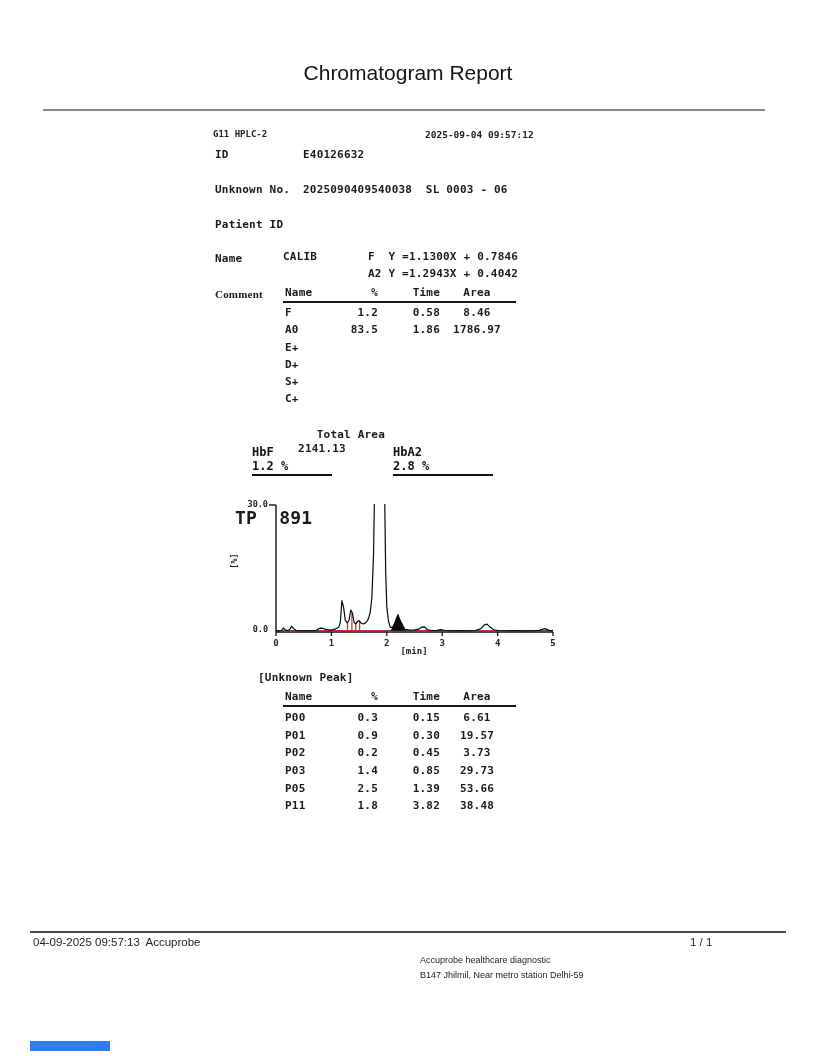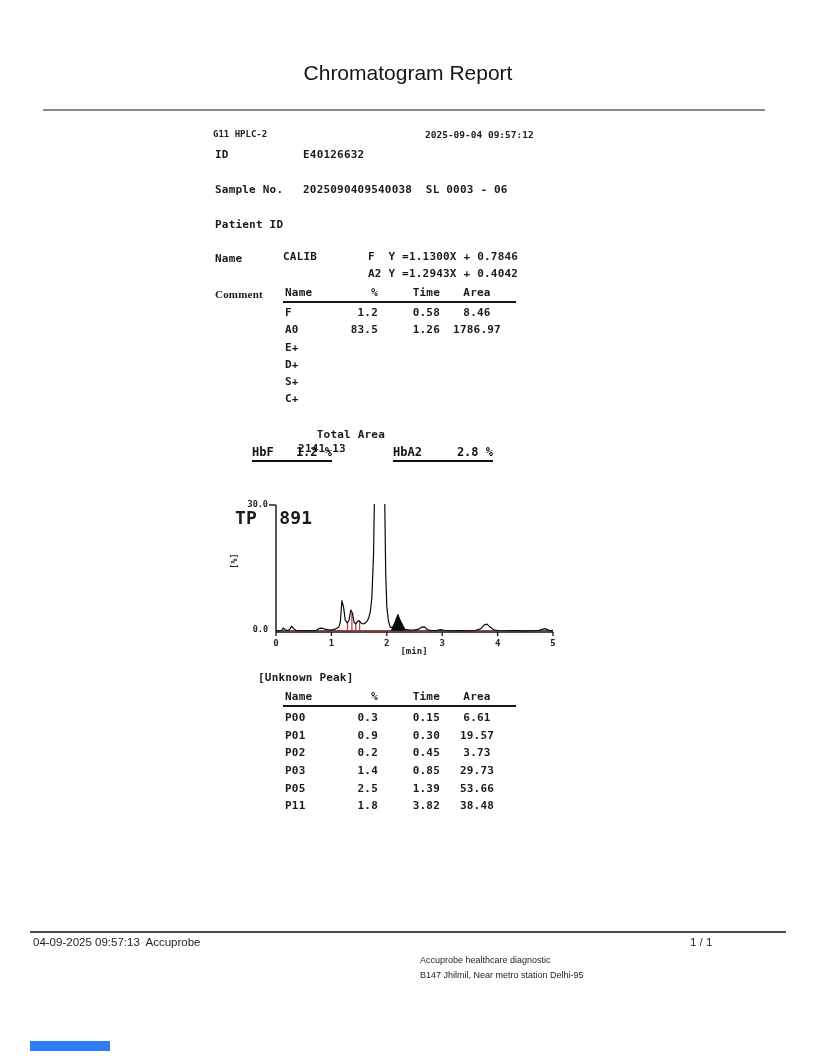--- a/index.html
+++ b/index.html
@@ -15,21 +15,21 @@
   .rule{position:absolute;background:#8a8a8a;}
   .tbl-line{position:absolute;background:#161616;height:2px;}
   .trow{display:flex;height:17.3px;align-items:flex-start;}
   .trow2{display:flex;height:17.7px;align-items:flex-start;}
   .c-name{width:55px;text-align:left;}
   .c-pct{width:38px;text-align:right;}
   .c-time{width:62px;text-align:right;}
   .c-area{width:74px;text-align:center;}
   .sumseg{display:flex;justify-content:space-between;border-bottom:2.2px solid #111;
         font-family:"DejaVu Sans Mono",monospace;font-weight:bold;font-size:12px;
-        white-space:pre;padding-bottom:1px;}
+        white-space:pre;padding-bottom:1px;flex-direction:column;}
   .axis-label{font-family:"DejaVu Sans Mono",monospace;font-weight:bold;font-size:8.5px;color:#222;}
   .sans{font-family:"Liberation Sans",sans-serif;color:#1d1d1d;}
   .foot-main{font-size:11.5px;white-space:pre;}
   .foot-small{font-size:9px;line-height:15px;white-space:pre;}
   .accent-bar{position:absolute;left:30px;top:1041px;width:80px;height:10px;}
 </style>
 </head>
 <body>
 
 <div class="page">
@@ -40,21 +40,21 @@
 
   <div class="abs mono-sm" style="top:129px;left:213px;">G11 HPLC-2</div>
   <div class="abs mono-sm" style="top:129px;left:425px;font-size:9.5px;">2025-09-04 09:57:12</div>
 
   <div class="abs" style="top:148px;left:215px;">
     <div style="height:17.4px;">
       <span class="mono abs" style="left:0;">ID</span>
       <span class="mono abs" style="left:88px;">E40126632</span>
     </div>
     <div style="position:relative;height:17.4px;top:17.4px;">
-      <span class="mono abs" style="left:0;">Sample No.</span>
+      <span class="mono abs" style="left:0;">Unknown No.</span>
       <span class="mono abs" style="left:88px;">2025090409540038  SL 0003 - 06</span>
     </div>
     <div style="position:relative;height:17.4px;top:34.8px;">
       <span class="mono abs" style="left:0;">Patient ID</span>
       <span class="mono abs" style="left:88px;"></span>
     </div>
     <div style="position:relative;height:17.4px;top:52.2px;">
       <span class="mono abs" style="left:0;">Name</span>
       <span class="mono abs" style="left:88px;"></span>
     </div>
@@ -79,21 +79,21 @@
   <div class="abs" style="top:306px;left:285px;">
     <div class="trow mono">
       <span class="c-name">F</span>
       <span class="c-pct">1.2</span>
       <span class="c-time">0.58</span>
       <span class="c-area">8.46</span>
     </div>
     <div class="trow mono">
       <span class="c-name">A0</span>
       <span class="c-pct">83.5</span>
-      <span class="c-time">1.26</span>
+      <span class="c-time">1.86</span>
       <span class="c-area">1786.97</span>
     </div>
     <div class="trow mono">
       <span class="c-name">E+</span>
       <span class="c-pct"></span>
       <span class="c-time"></span>
       <span class="c-area"></span>
     </div>
     <div class="trow mono">
       <span class="c-name">D+</span>
@@ -209,17 +209,17 @@
       <span class="c-pct">1.8</span>
       <span class="c-time">3.82</span>
       <span class="c-area">38.48</span>
     </div>
   </div>
 
   <div class="rule" style="top:931px;left:30px;width:756px;height:1.6px;background:#4a4a4a;"></div>
   <div class="abs sans foot-main" style="top:936px;left:33px;">04-09-2025 09:57:13  Accuprobe</div>
   <div class="abs sans foot-main" style="top:936px;left:690px;">1 / 1</div>
   <div class="abs sans foot-small" style="top:953px;left:420px;">Accuprobe healthcare diagnostic</div>
-  <div class="abs sans foot-small" style="top:968px;left:420px;">B147 Jhilmil, Near metro station Delhi-95</div>
+  <div class="abs sans foot-small" style="top:968px;left:420px;">B147 Jhilmil, Near metro station Delhi-59</div>
 
   <div class="accent-bar" style="background: rgb(46, 124, 245);"></div>
 
 </div>
 
 </body></html>

